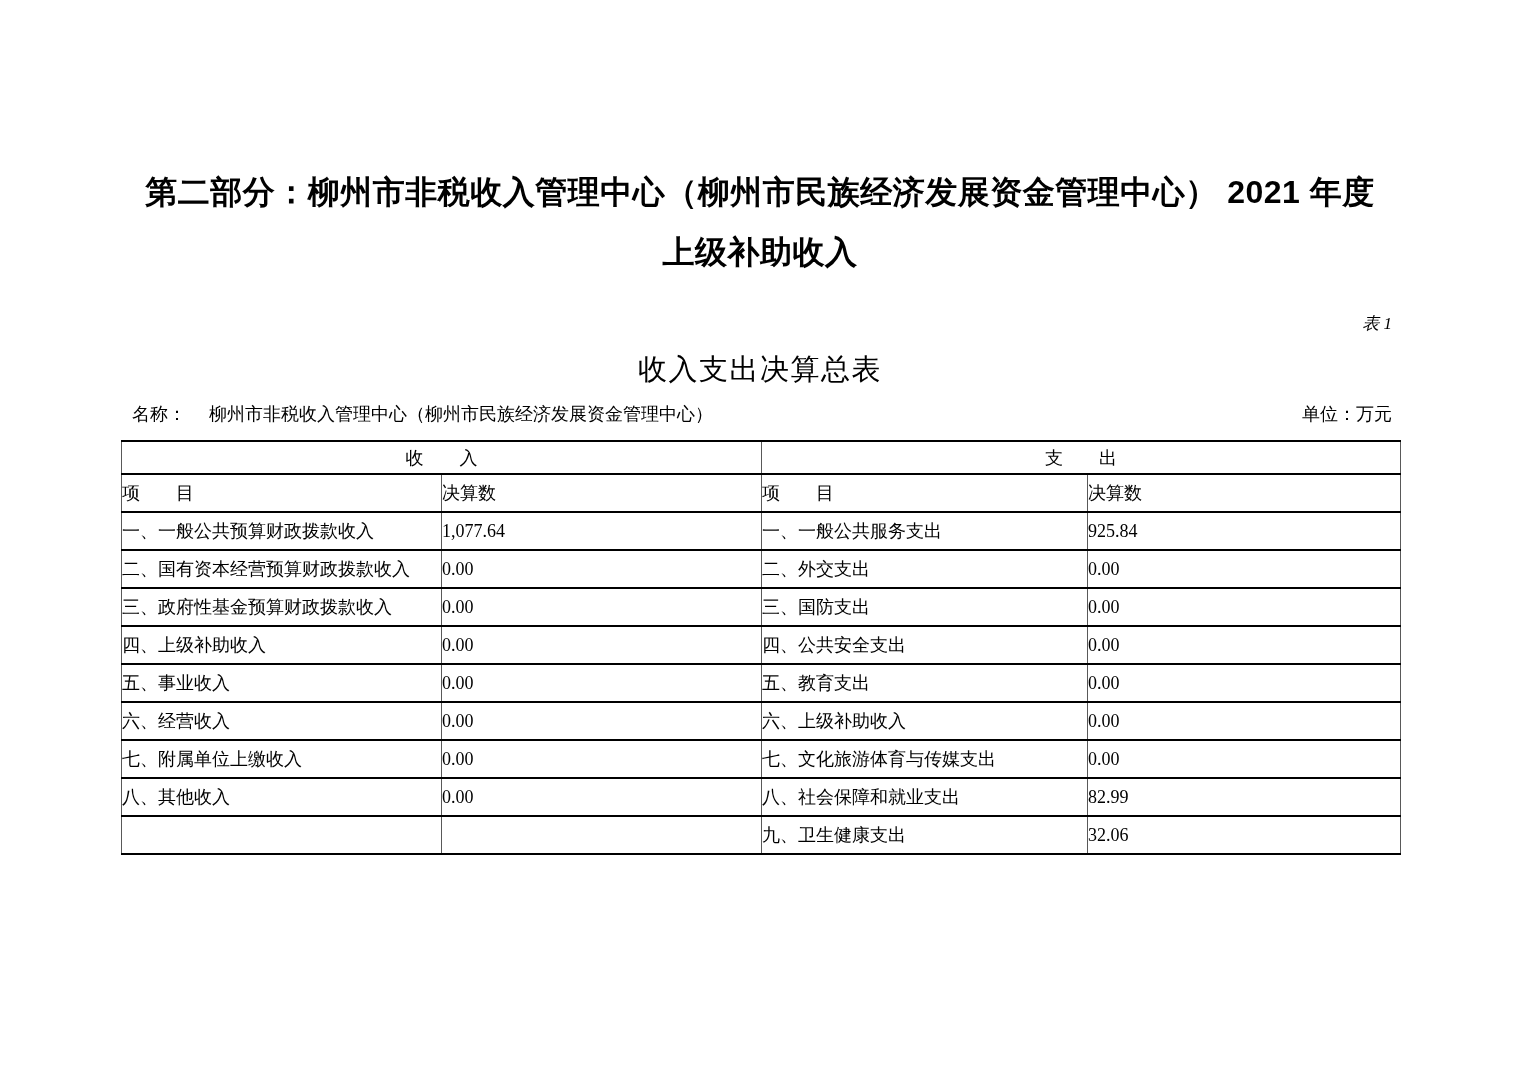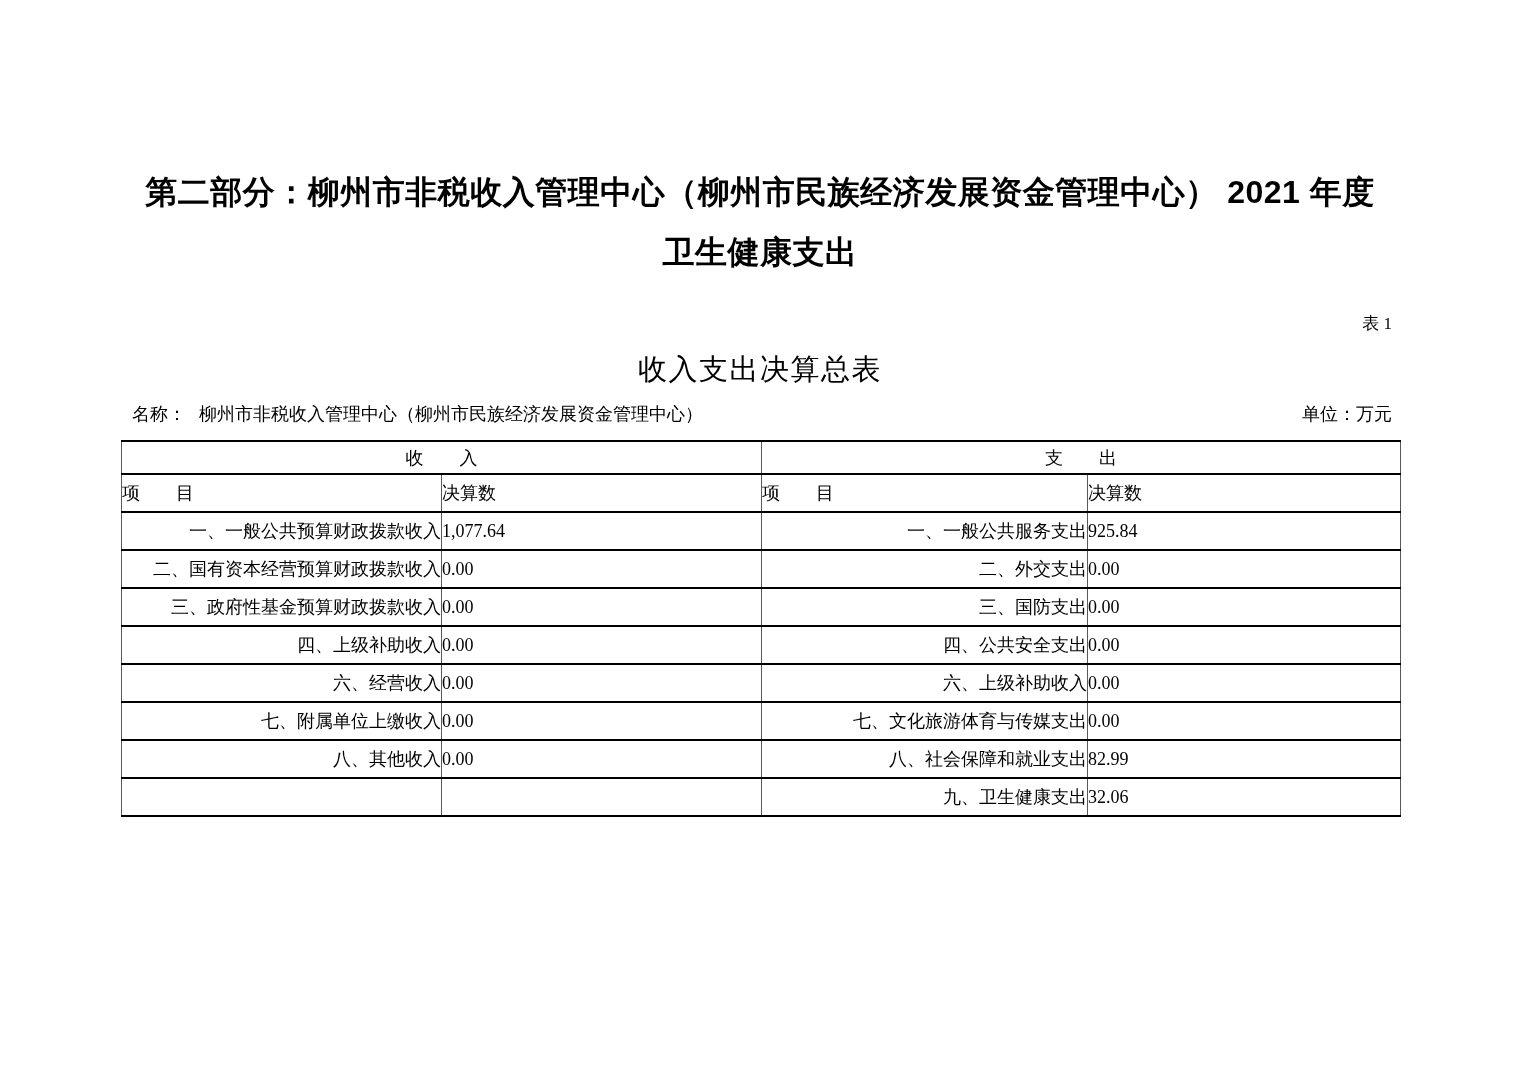--- a/index.html
+++ b/index.html
@@ -26,38 +26,39 @@
     line-height: 60px;
     letter-spacing: 0.5px;
     color: #000000;
   }
   .table-tag {
     margin-top: 32px;
     margin-right: 128px;
     text-align: right;
     font-size: 17px;
     line-height: 20px;
+    font-style: italic;
   }
   .subtitle {
     margin-top: 19px;
     text-align: center;
     font-size: 29px;
     line-height: 33px;
     font-weight: normal;
     letter-spacing: 1.5px;
   }
   .meta-row {
     margin: 17px 128px 0 132px;
     display: flex;
     justify-content: space-between;
     align-items: baseline;
     font-size: 18px;
     line-height: 22px;
   }
-  .name-value { margin-left: 13px; }
+  .name-value { margin-left: 23px; }
   table.budget-table {
     margin: 15px 0 0 121px;
     width: 1279px;
     border-collapse: collapse;
     table-layout: fixed;
   }
   table.budget-table td {
     border-top: 2px solid #000000;
     border-bottom: 2px solid #000000;
     border-left: 1px solid #595959;
@@ -69,31 +70,31 @@
     overflow: hidden;
     vertical-align: middle;
   }
   tr.group-header-row td {
     height: 33px;
     text-align: center;
   }
   tr.col-header-row td {
     text-align: left;
   }
-  td.item-cell { text-align: right; padding-left: 10px; }
+  td.item-cell { text-align: left; padding-left: 10px; }
   td.value-cell { text-align: left; padding-right: 12px; }
 </style>
 </head>
 <body>
 
 <div class="page">
 
   <div class="doc-title">
     <div>第二部分：柳州市非税收入管理中心（柳州市民族经济发展资金管理中心） 2021 年度</div>
-    <div>卫生健康支出</div>
+    <div>上级补助收入</div>
   </div>
 
   <div class="table-tag">表 1</div>
 
   <div class="subtitle">收入支出决算总表</div>
 
   <div class="meta-row">
     <div class="meta-left">
       <span>名称：</span><span class="name-value">柳州市非税收入管理中心（柳州市民族经济发展资金管理中心）</span>
     </div>
@@ -136,20 +137,26 @@
         <td class="item-cell">三、国防支出</td>
         <td class="value-cell">0.00</td>
       </tr>
       <tr>
         <td class="item-cell">四、上级补助收入</td>
         <td class="value-cell">0.00</td>
         <td class="item-cell">四、公共安全支出</td>
         <td class="value-cell">0.00</td>
       </tr>
       <tr>
+        <td class="item-cell">五、事业收入</td>
+        <td class="value-cell">0.00</td>
+        <td class="item-cell">五、教育支出</td>
+        <td class="value-cell">0.00</td>
+      </tr>
+      <tr>
         <td class="item-cell">六、经营收入</td>
         <td class="value-cell">0.00</td>
         <td class="item-cell">六、上级补助收入</td>
         <td class="value-cell">0.00</td>
       </tr>
       <tr>
         <td class="item-cell">七、附属单位上缴收入</td>
         <td class="value-cell">0.00</td>
         <td class="item-cell">七、文化旅游体育与传媒支出</td>
         <td class="value-cell">0.00</td>

